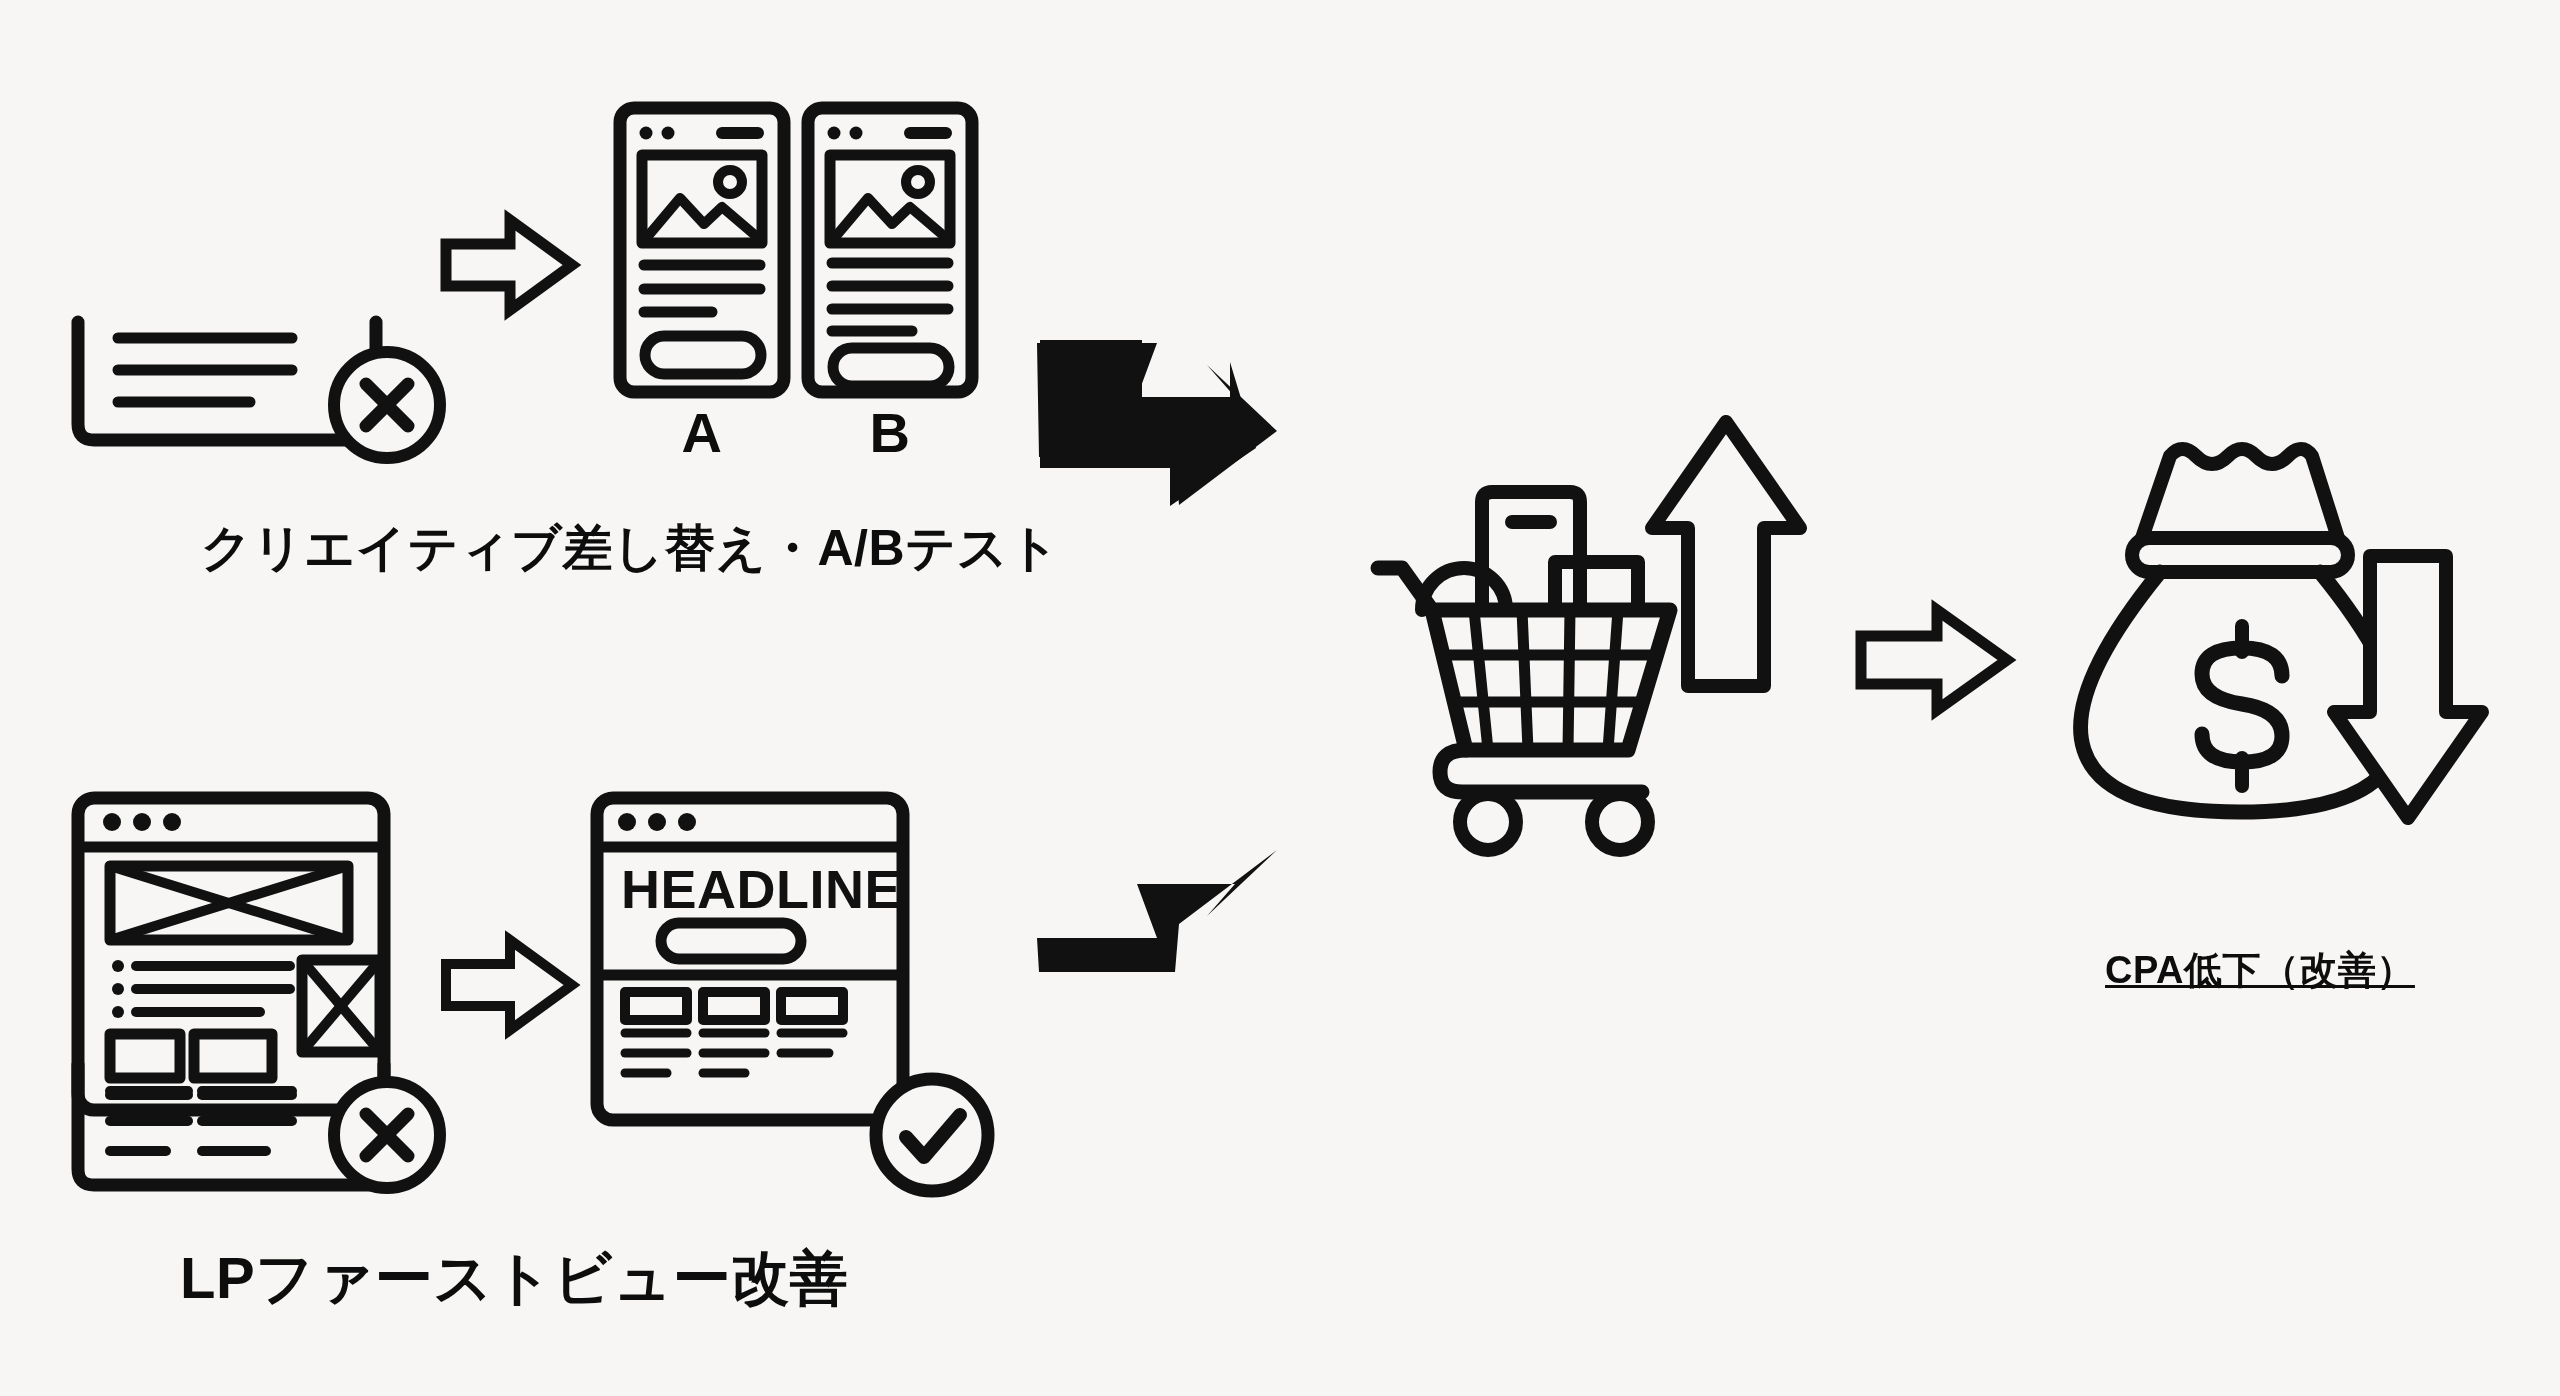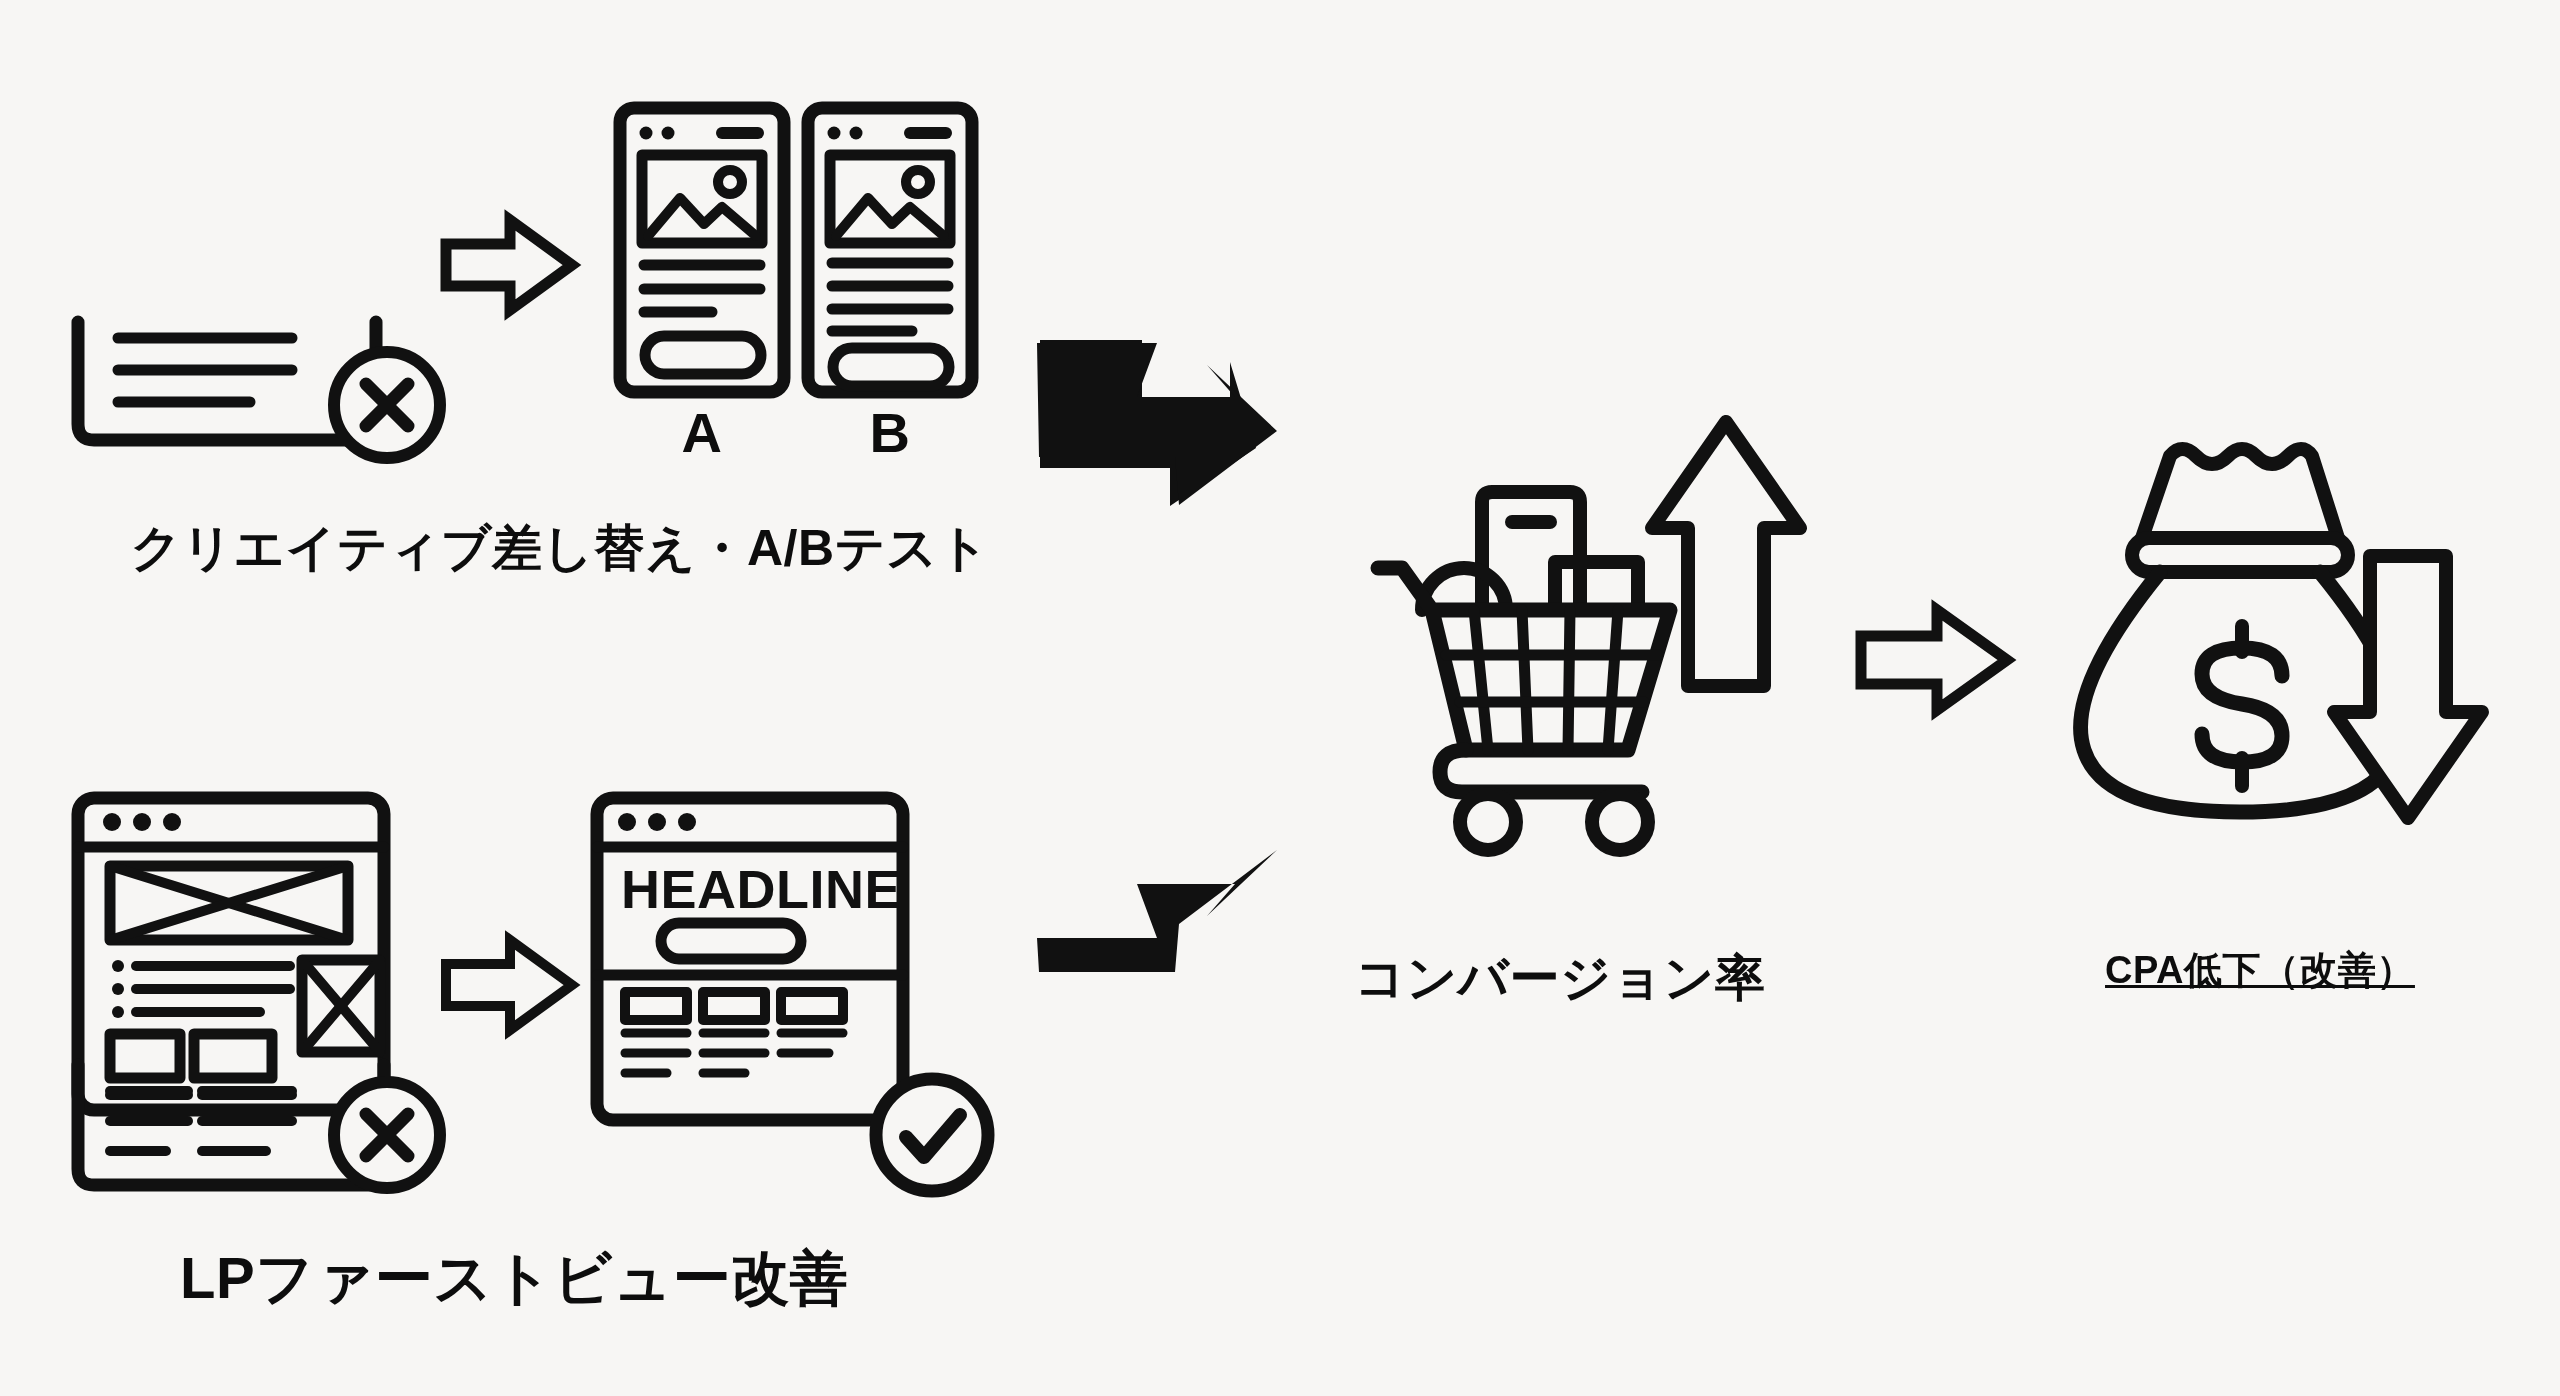--- a/index.html
+++ b/index.html
@@ -90,21 +90,21 @@
       <polyline class="ln" points="36,136 68,98 92,124 110,107 144,136" stroke-width="10"></polyline>
       <line class="ln" x1="32" y1="163" x2="148" y2="163" stroke-width="11"></line>
       <line class="ln" x1="32" y1="186" x2="148" y2="186" stroke-width="11"></line>
       <line class="ln" x1="32" y1="209" x2="148" y2="209" stroke-width="11"></line>
       <line class="ln" x1="32" y1="231" x2="112" y2="231" stroke-width="11"></line>
       <rect class="ln fw" x="33" y="248" width="116" height="38" rx="19" stroke-width="11"></rect>
     </svg>
     <div class="lbl" style="left:0;top:296px;width:180px;font-size:56px;">B</div>
   </div>
 
-  <div class="lbl" style="left:60px;top:515px;width:1000px;text-align:center;font-size:50px;">クリエイティブ差し替え・A/Bテスト</div>
+  <div class="lbl" style="left:60px;top:515px;width:1000px;text-align:right;font-size:50px;">クリエイティブ差し替え・A/Bテスト</div>
 
   <div class="node" style="left:1030px;top:340px;">
     <svg width="230" height="180" viewBox="0 0 230 180">
       <polygon class="arrow-big" points="10,0 112,0 112,58 200,58 200,22 226,108 140,166 140,128 10,128 10,96 82,96 82,32 10,32"></polygon>
     </svg>
   </div>
   <div class="node" style="left:1025px;top:335px;">
     <svg width="260" height="190" viewBox="0 0 260 190">
       <polygon class="fl" points="12,8 132,8 112,62 210,62 182,30 252,96 154,170 150,122 14,122"></polygon>
     </svg>
@@ -230,21 +230,20 @@
 
       <path class="ln" d="M96 340 Q70 340 70 362 Q70 382 92 382 L272 382" stroke-width="15"></path>
 
       <circle class="ln fw" cx="118" cy="412" r="28" stroke-width="14"></circle>
       <circle class="ln fw" cx="250" cy="412" r="28" stroke-width="14"></circle>
 
       <polygon class="ln fw" points="356,12 430,118 394,118 394,276 318,276 318,118 282,118" stroke-width="14"></polygon>
     </svg>
   </div>
 
-  <div class="lbl" style="left:1290px;top:945px;width:540px;font-size:50px;">コンバージョン率</div>
 
   <div class="node" style="left:1855px;top:600px;">
     <svg width="160" height="120" viewBox="0 0 160 120">
       <polygon class="arrow" points="6,36 82,36 82,10 152,60 82,110 82,84 6,84"></polygon>
     </svg>
   </div>
 
   <div class="node" style="left:2070px;top:420px;">
     <svg width="420" height="400" viewBox="0 0 420 400">
 

